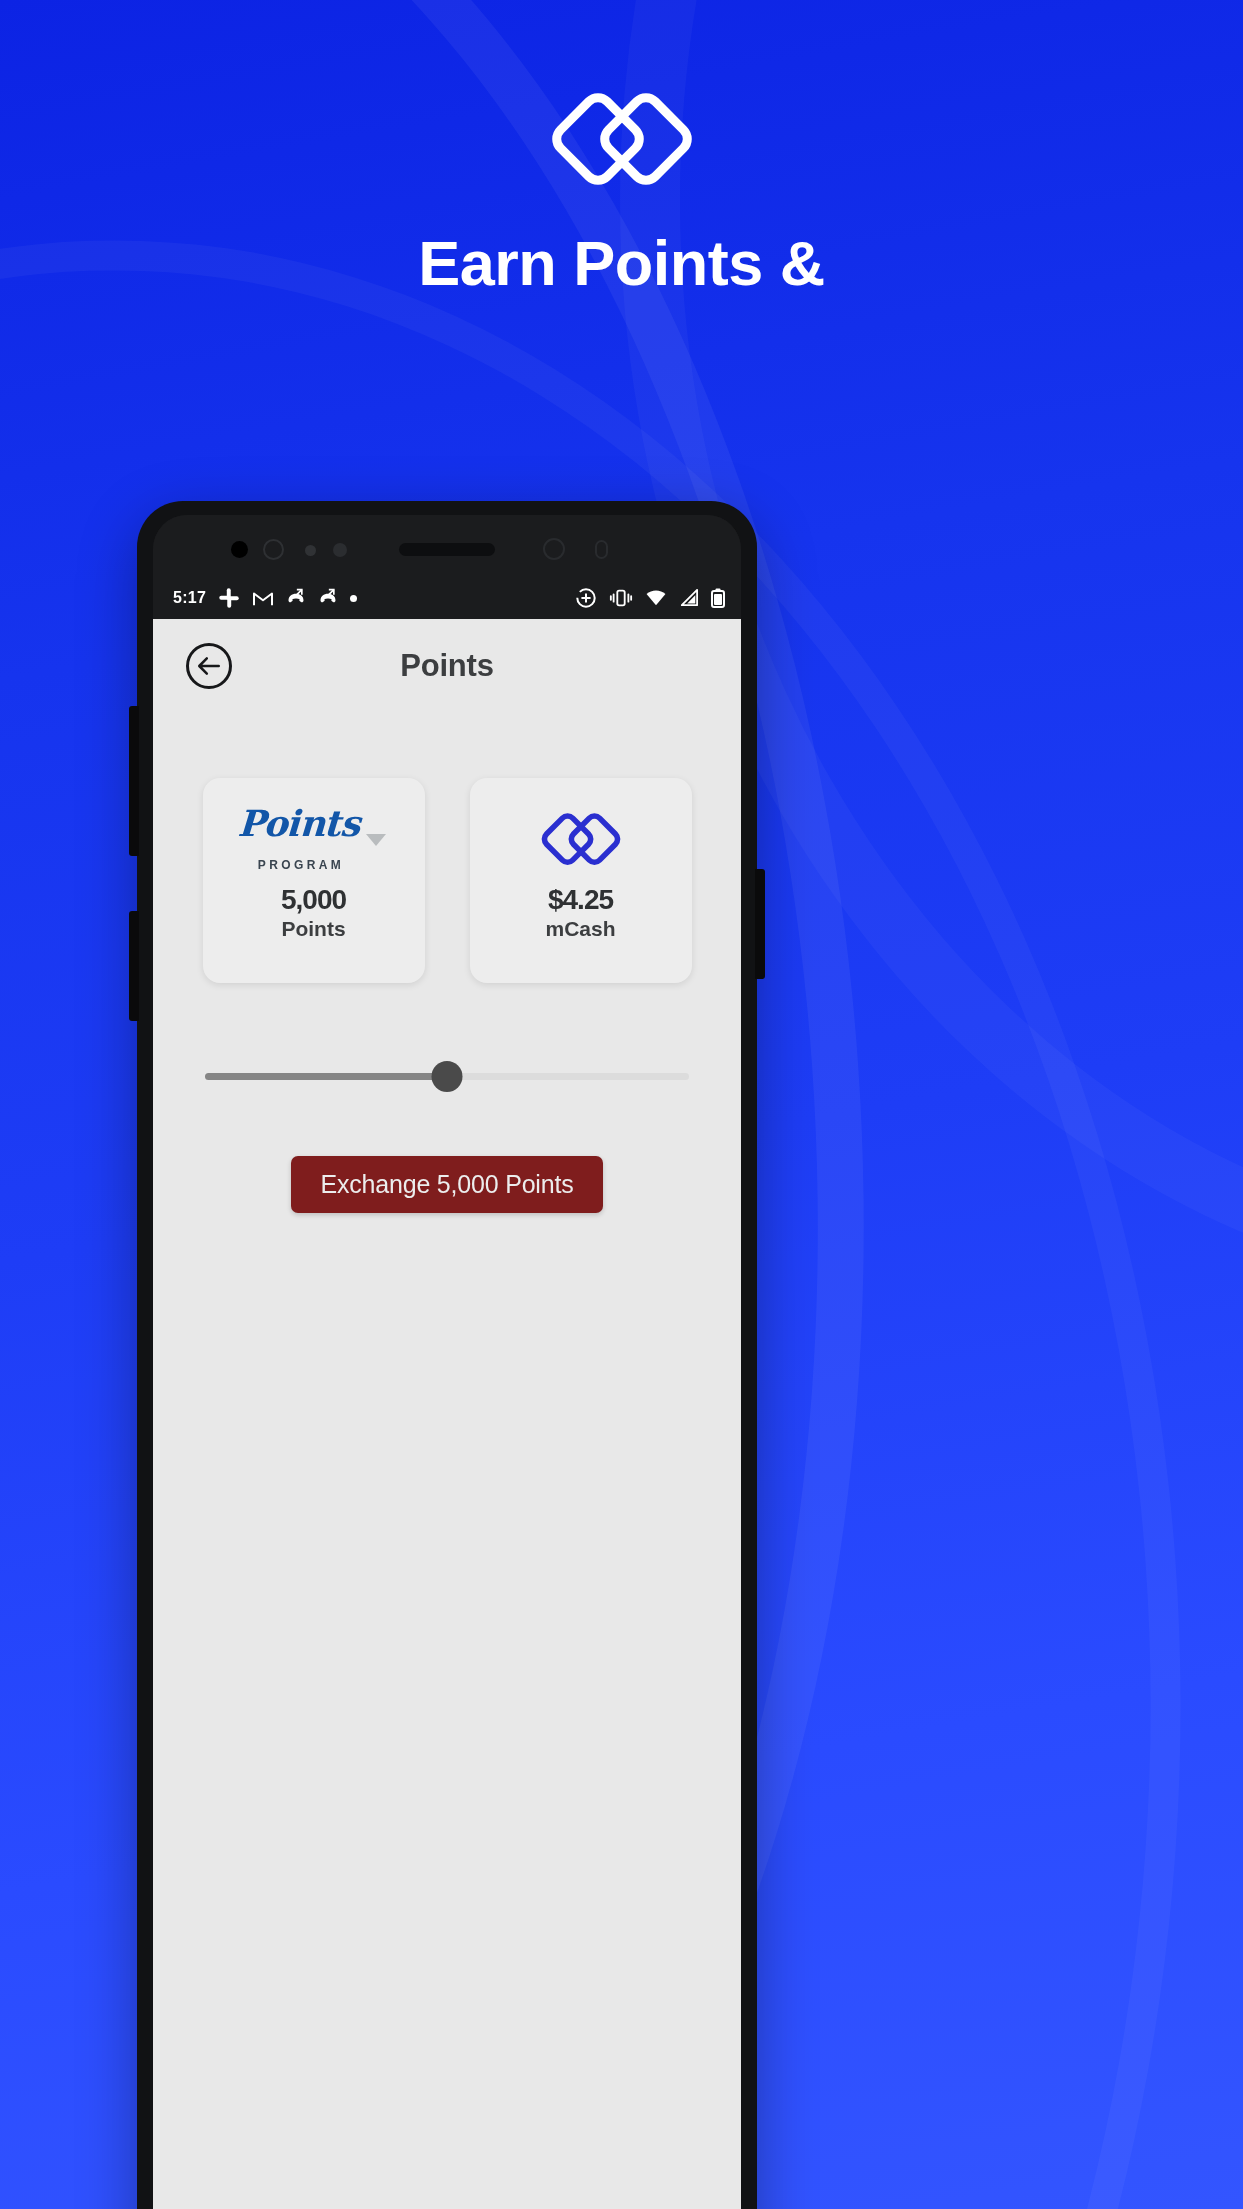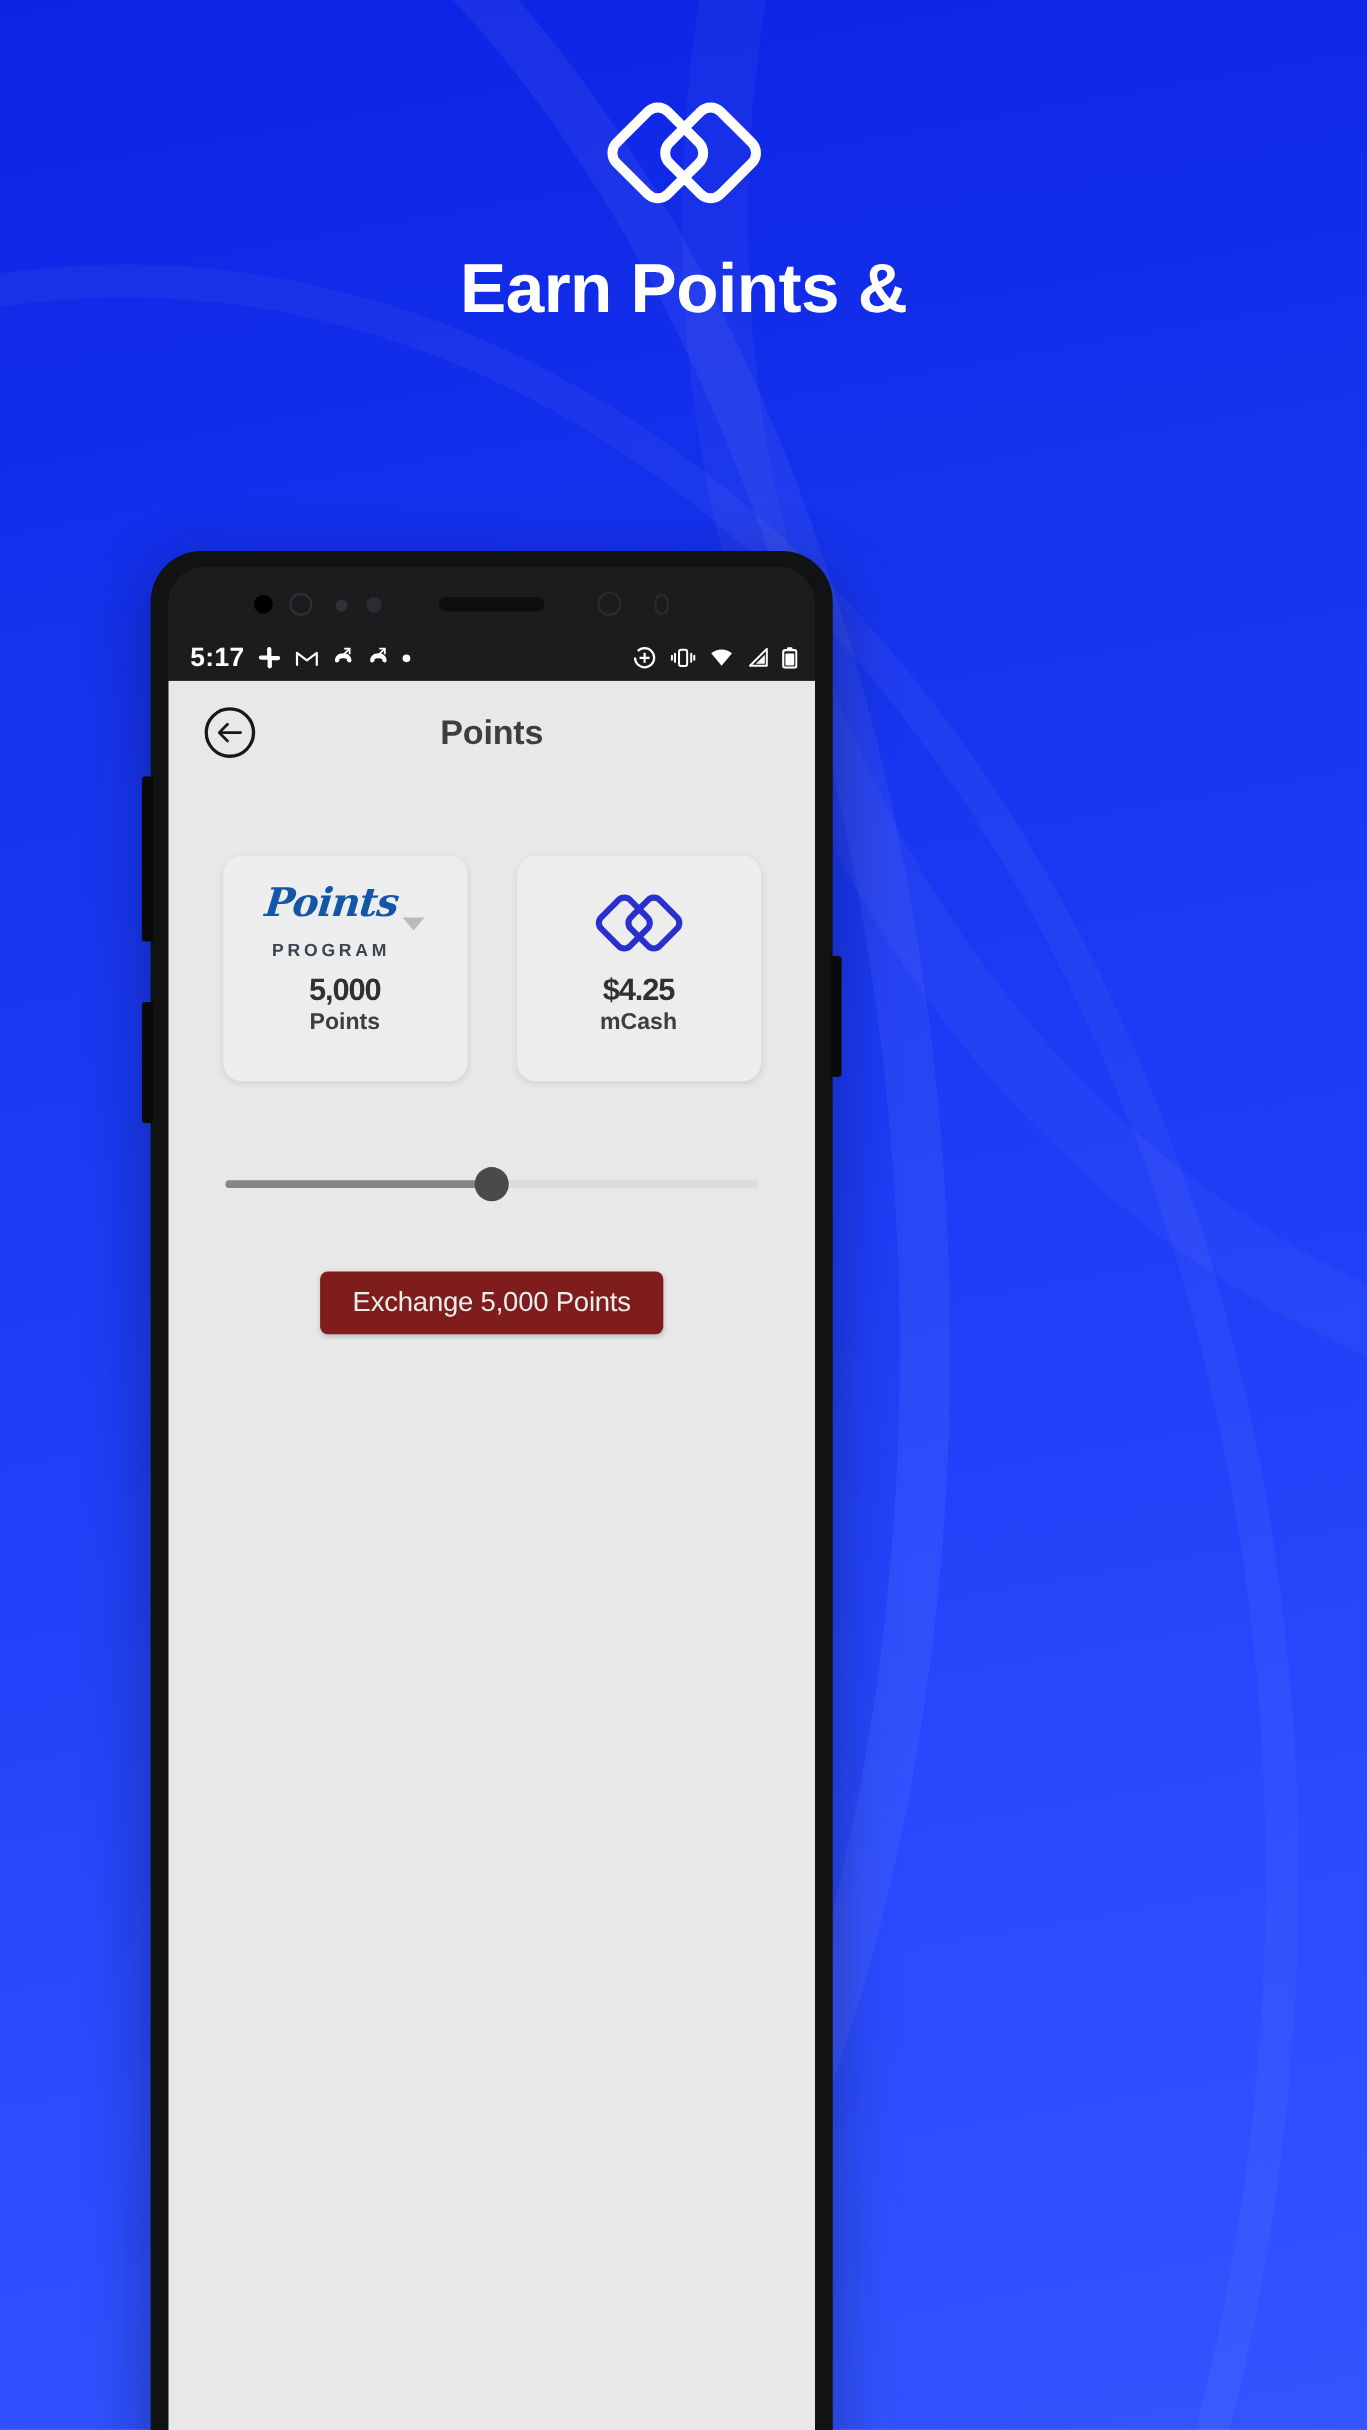--- a/index.html
+++ b/index.html
@@ -99,21 +99,21 @@
   .s-r3{ left:442px; top:25px; width:13px; height:19px; border:2px solid #292b2e; border-radius:7px; }
 
   
   .statusbar{
     position:absolute; left:0; top:62px; right:0; height:42px;
     background:#1b1c1e;
     display:flex; align-items:center;
     padding:0 16px 0 20px;
     color:#ffffff;
   }
-  .sb-time{ font-size:24px; font-weight:bold; letter-spacing:0.3px; }
+  .sb-time{ font-size:16px; font-weight:bold; letter-spacing:0.3px; }
   .sb-left{ display:flex; align-items:center; gap:12px; }
   .sb-spacer{ flex:1; }
   .sb-right{ display:flex; align-items:center; gap:12px; }
   .sb-dot{ width:7px; height:7px; border-radius:50%; background:#fff; }
 
   
   .screen{
     position:absolute; left:0; top:104px; right:0; bottom:0;
     background:#e8e8e8;
   }
@@ -156,21 +156,21 @@
     line-height:1;
   }
   .pw-script{
     font-family:"DejaVu Serif", serif;
     font-style:italic; font-weight:bold;
     font-size:36px; color:#1256a8;
     letter-spacing:-1px;
     transform:skewX(-6deg);
   }
   .pw-sub{
-    font-size:16px; color:#3a4550; letter-spacing:3.4px;
+    font-size:12px; color:#3a4550; letter-spacing:3.4px;
     font-weight:bold; margin-top:18px;
   }
   .chev{
     width:0; height:0;
     border-left:10px solid transparent;
     border-right:10px solid transparent;
     border-top:12px solid #b9bcbe;
     margin-top:4px;
   }
   .card-value{

